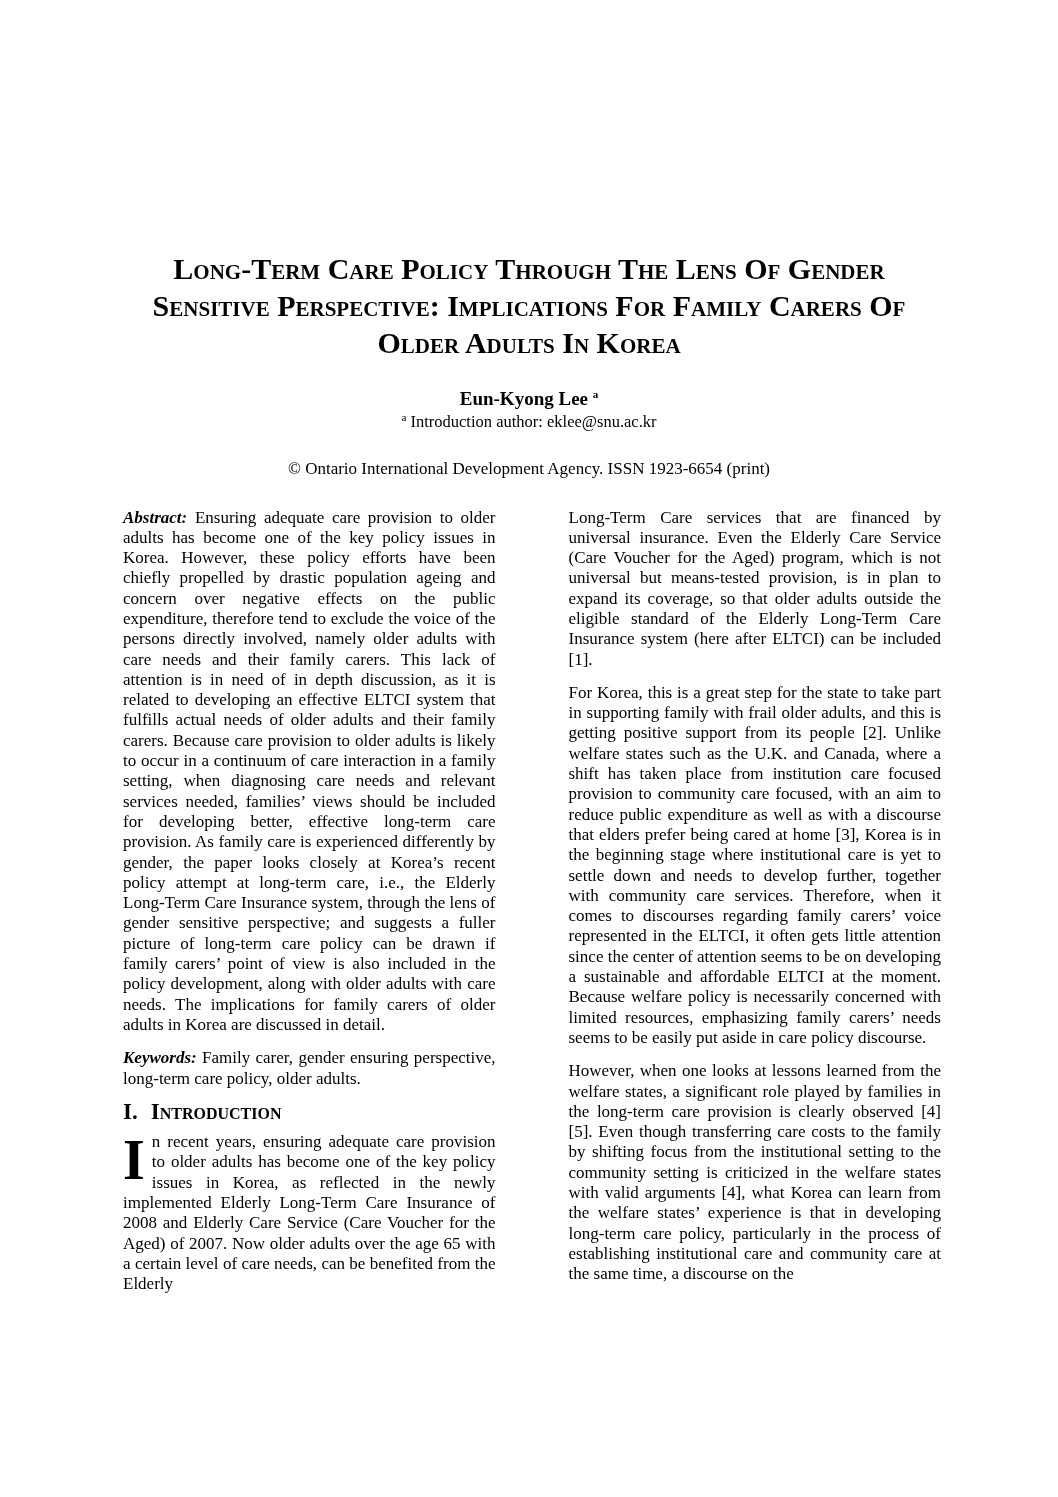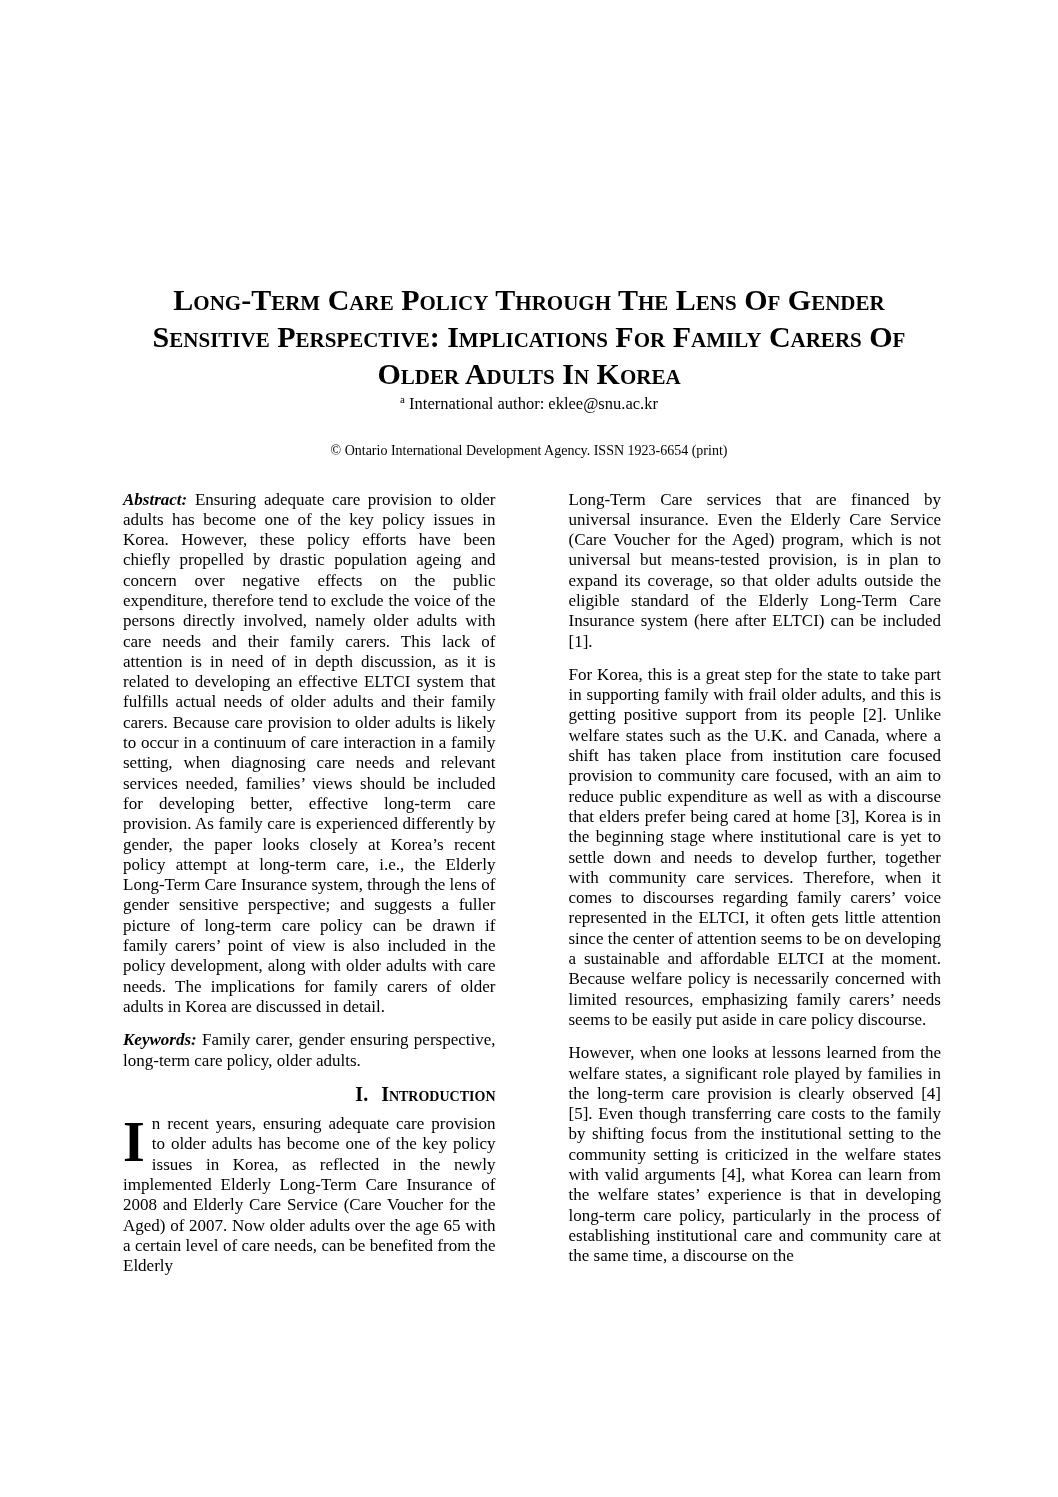--- a/index.html
+++ b/index.html
@@ -8,53 +8,53 @@
     width:1058px; height:1497px;
     font-family:"Liberation Serif", serif;
     color:#000;
   }
   .page {
     position:relative;
     width:1058px; height:1497px;
     overflow:hidden;
     background:#fff;
   }
-  .front { padding-top:250px; text-align:center;margin-top:31px; }
+  .front { padding-top:250px; text-align:center; }
   .title {
     width:758px; margin:0 auto;
     font-size:30px; font-weight:bold;
     font-variant:small-caps;
     line-height:37px;
   }
   .author-line { margin-top:27px; font-size:19px; font-weight:bold; }
   .author-line sup, .affil sup, .corresp sup {
     font-size:11px; vertical-align:super; line-height:0; font-weight:bold;
   }
   .affil sup, .corresp sup { font-weight:normal; }
   .affil { margin-top:4px; font-size:16.5px; }
   .corresp { margin-top:2px; font-size:16.5px; }
-  .pub { margin-top:28px; font-size:14px; line-height:17.5px; }
+  .pub { margin-top:28px; font-size:17px; line-height:17.5px; }
   .columns {
     display:flex;
     margin:30px 0 0 123px;
     width:818px;
     gap:73px;
   }
   .col {
     width:385px;
     font-size:17px;
     line-height:20.3px;
     text-align:justify;
   }
   .col p { margin-bottom:13px; }
   .lead { font-weight:bold; font-style:italic; }
   .sec-heading {
-    text-align:right;
+    text-align:left;
     font-weight:bold;
-    font-size:20px;
+    font-size:23px;
     margin:3px 0 10px 0;
   }
   .sec-heading .sec-num { margin-right:13px; }
   .sec-heading .sec-name { font-variant:small-caps; }
   .dropcap {
     float:left;
     font-size:56px;
     line-height:56px;
     height:56px;
     font-weight:bold;
@@ -62,25 +62,29 @@
   }
 </style>
 </head>
 <body>
 
 <div class="page">
 
   <div class="front">
     <div class="title">Long-Term Care Policy Through The Lens Of Gender Sensitive Perspective: Implications For Family Carers Of Older Adults In Korea</div>
 
+    <div class="author-line">
+      <span>Eun-Kyong Lee</span>
+      <sup>a</sup>
+    </div>
 
 
     <div class="corresp">
       <sup>a</sup>
-      <span>International author: eklee@snu.ac.kr</span>
+      <span>Introduction author: eklee@snu.ac.kr</span>
     </div>
 
     <div class="pub">
       <div>© Ontario International Development Agency. ISSN 1923-6654 (print)</div>
     </div>
   </div>
 
   <div class="columns">
 
     <div class="col">

